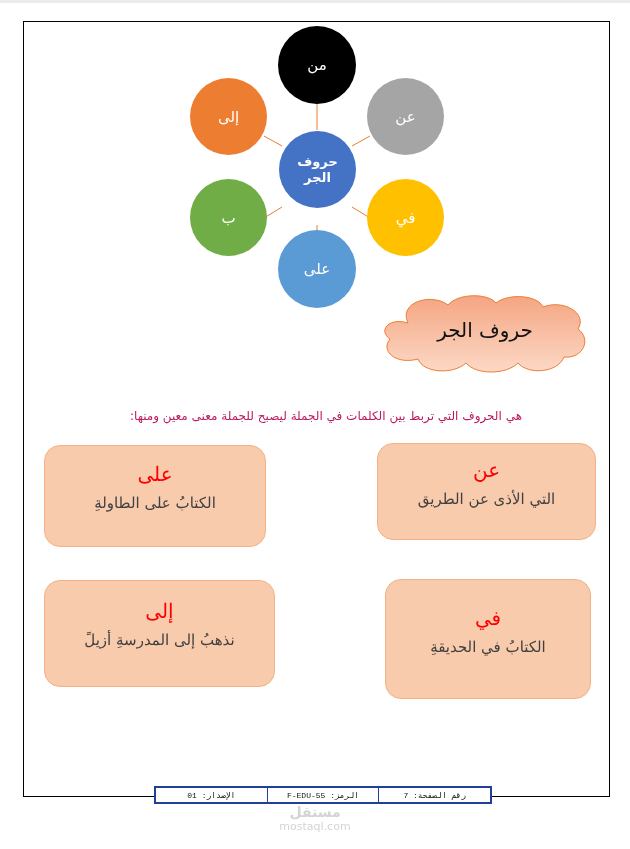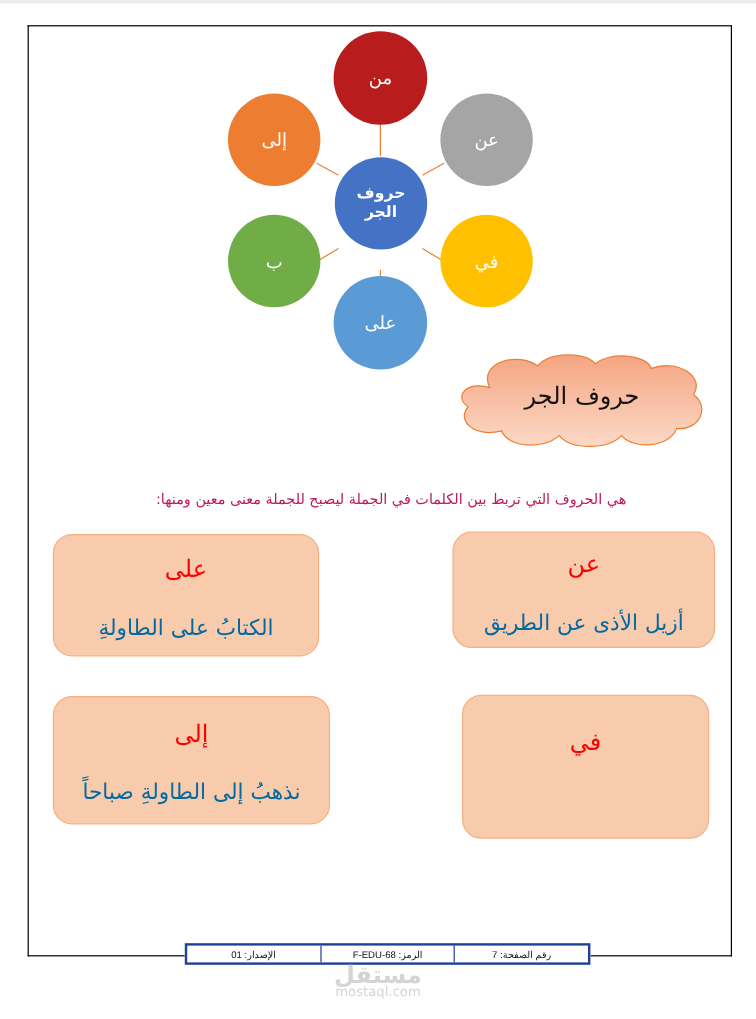--- a/index.html
+++ b/index.html
@@ -10,26 +10,26 @@
   .frame-bottom-left{position:absolute;left:23px;top:796px;width:131px;height:1px;background:#000;}
   .frame-bottom-right{position:absolute;left:492px;top:796px;width:118px;height:1px;background:#000;}
   svg.diagram{position:absolute;left:0;top:0;}
   .circle{position:absolute;border-radius:50%;display:flex;align-items:center;justify-content:center;color:#fff;font-family:"DejaVu Sans",sans-serif;font-size:15px;text-align:center;line-height:18px;}
   .circle.center{font-weight:bold;font-size:13px;line-height:16px;}
   .cloud{position:absolute;left:378px;top:293px;width:214px;height:82px;}
   .cloud-label{position:absolute;left:378px;top:318px;width:214px;text-align:center;font-family:"DejaVu Sans",sans-serif;font-size:20px;color:#111;direction:rtl;}
   .intro{position:absolute;left:60px;top:409px;width:462px;text-align:right;direction:rtl;font-family:"DejaVu Sans",sans-serif;font-size:12px;color:#be185d;}
   .card{position:absolute;background:#f8cbad;border:1px solid #f4b183;border-radius:16px;box-sizing:border-box;text-align:center;direction:rtl;}
   .card .word{color:#ff0000;font-family:"DejaVu Serif",serif;font-size:20px;display:block;}
-  .card .ex{color:#0369a1;font-family:"DejaVu Serif",serif;font-size:18px;display:block;margin-top:26px;}
+  .card .ex{color:#404040;font-family:"DejaVu Serif",serif;font-size:15px;display:block;margin-top:8px;}
   .footer{position:absolute;left:154px;top:786px;width:338px;height:18px;border:2px solid #1f3f99;box-sizing:border-box;display:flex;direction:rtl;background:#fff;}
-  .footer .cell{flex:1;font-family:Liberation Sans, sans-serif;font-size:8px;color:#111;display:flex;align-items:center;justify-content:center;border-left:1px solid #1f3f99;}
+  .footer .cell{flex:1;font-family:Liberation Mono, monospace;font-size:8px;color:#111;display:flex;align-items:center;justify-content:center;border-left:1px solid #1f3f99;}
   .footer .cell:last-child{border-left:none;}
   .watermark{position:absolute;left:270px;top:803px;width:90px;text-align:center;color:#d4d4d4;font-family:"DejaVu Sans",sans-serif;}
-  .watermark .ar{font-size:20px;font-weight:bold;line-height:18px;display:block;}
+  .watermark .ar{font-size:14px;font-weight:bold;line-height:18px;display:block;}
   .watermark .en{font-size:11px;line-height:12px;display:block;}
 </style>
 </head>
 <body>
 
 <div class="topbar"></div>
 <div class="page-frame"></div>
 <div class="frame-bottom-left"></div>
 <div class="frame-bottom-right"></div>
 
@@ -40,21 +40,21 @@
     <line x1="370" y1="218" x2="352" y2="207"></line>
     <line x1="317" y1="225" x2="317" y2="242"></line>
     <line x1="264" y1="218" x2="282" y2="207"></line>
     <line x1="264" y1="136" x2="282" y2="146"></line>
   </g>
 </svg>
 
 <div class="circle center" style="left:279px;top:131px;width:77px;height:77px;background:#4472c4;">
     <span style="display:block;width:50px;">حروف الجر</span>
   </div>
-<div class="circle" style="left:278px;top:26px;width:78px;height:78px;background:#b91c1c;">
+<div class="circle" style="left:278px;top:26px;width:78px;height:78px;background:#000000;">
     <span>من</span>
   </div>
 <div class="circle" style="left:367px;top:78px;width:77px;height:77px;background:#a5a5a5;">
     <span>عن</span>
   </div>
 <div class="circle" style="left:367px;top:179px;width:77px;height:77px;background:#ffc000;">
     <span>في</span>
   </div>
 <div class="circle" style="left:278px;top:230px;width:78px;height:78px;background:#5b9bd5;">
     <span>على</span>
@@ -74,36 +74,37 @@
     </linearGradient>
   </defs>
   <path d="M30,30 C20,8 55,0 70,12 C80,0 110,0 118,10 C130,0 160,2 165,14 C185,6 210,20 200,36 C214,46 205,66 186,64 C180,80 150,82 140,70 C128,82 98,82 88,70 C75,82 45,80 40,66 C18,72 2,58 12,46 C0,38 10,24 30,30 Z" fill="url(#cg)" stroke="#ed7d31" stroke-width="1"></path>
 </svg>
 <div class="cloud-label">حروف الجر</div>
 
 <div class="intro">هي الحروف التي تربط بين الكلمات في الجملة ليصبح للجملة معنى معين ومنها:</div>
 
 <div class="card" style="left:377px;top:443px;width:219px;height:97px;padding-top:14px;">
   <span class="word">عن</span>
-  <span class="ex">أزيل الأذى عن الطريق</span>
+  <span class="ex">التي الأذى عن الطريق</span>
 </div>
 <div class="card" style="left:44px;top:445px;width:222px;height:102px;padding-top:16px;">
   <span class="word">على</span>
   <span class="ex">الكتابُ على الطاولةِ</span>
 </div>
 <div class="card" style="left:385px;top:579px;width:206px;height:120px;padding-top:26px;">
   <span class="word">في</span>
+  <span class="ex">الكتابُ في الحديقةِ</span>
 </div>
 <div class="card" style="left:44px;top:580px;width:231px;height:107px;padding-top:18px;">
   <span class="word">إلى</span>
-  <span class="ex">نذهبُ إلى الطاولةِ صباحاً</span>
+  <span class="ex">نذهبُ إلى المدرسةِ أزيلً</span>
 </div>
 
 <div class="footer">
   <div class="cell">رقم الصفحة: 7</div>
-  <div class="cell">الرمز: F-EDU-68</div>
+  <div class="cell">الرمز: F-EDU-55</div>
   <div class="cell">الإصدار: 01</div>
 </div>
 
 <div class="watermark">
   <span class="ar">مستقل</span>
   <span class="en">mostaql.com</span>
 </div>
 
 </body></html>

